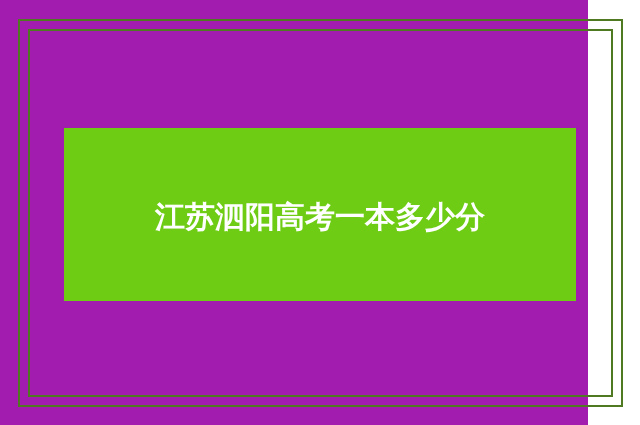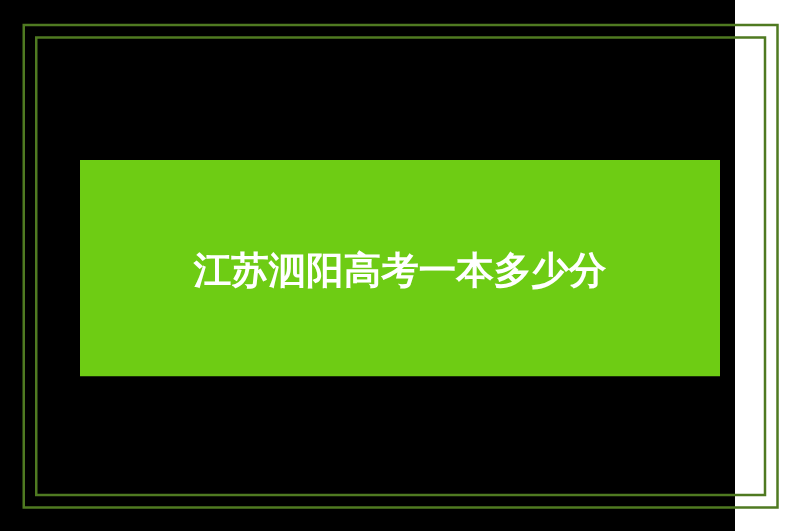--- a/index.html
+++ b/index.html
@@ -10,21 +10,21 @@
     width: 640px;
     height: 425px;
     overflow: hidden;
     font-family: "DejaVu Sans", "Liberation Sans", sans-serif;
   }
 
   #canvas {
     position: relative;
     width: 588px;
     height: 425px;
-    background: #000000;
+    background: #a21caf;
     box-sizing: border-box;
   }
 
   
   .frame {
     position: absolute;
     box-sizing: border-box;
     pointer-events: none;
   }
   .frame-outer {

